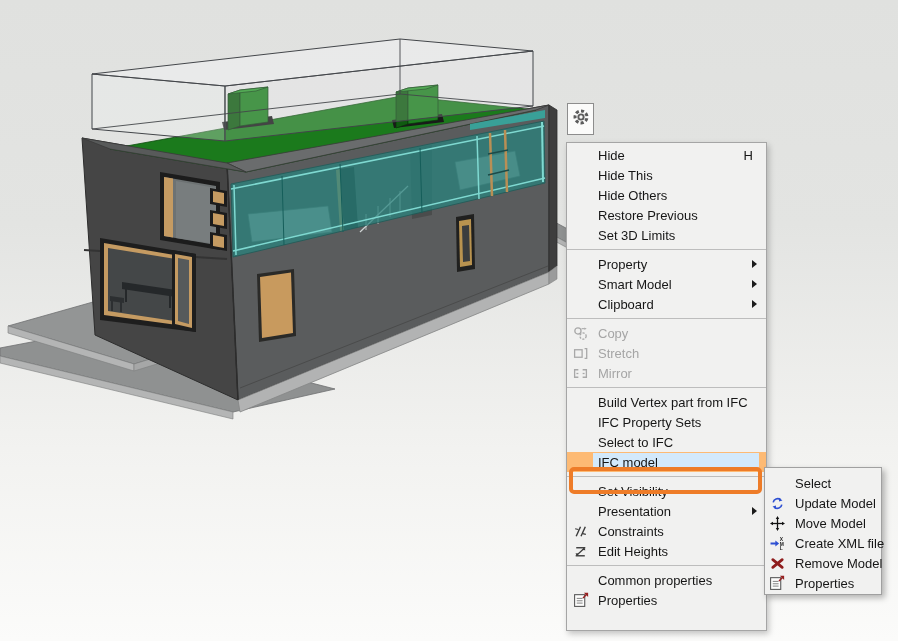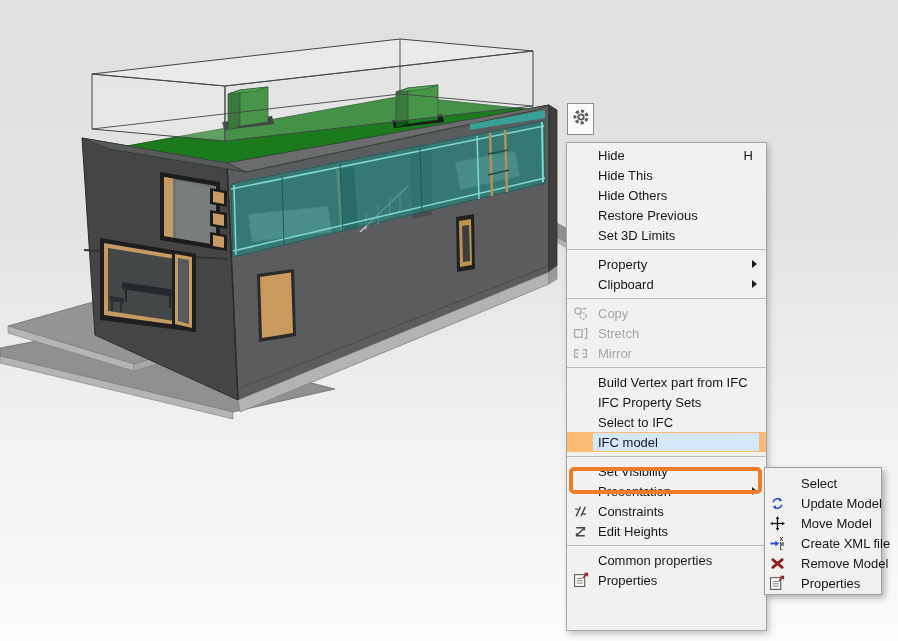--- a/index.html
+++ b/index.html
@@ -24,21 +24,21 @@
   .submenu{
     position:absolute;left:764px;top:467px;width:118px;height:128px;box-sizing:border-box;
     background:#f1f1f0;border:1px solid #a0a0a0;box-shadow:3px 3px 6px rgba(0,0,0,.28);
     padding:5px 0 0 0;display:flex;flex-direction:column;z-index:40;
   }
   .mi{flex:0 0 20px;height:20px;display:flex;align-items:center;position:relative;
       font-size:13px;color:#161616;cursor:default;}
   .mi .ic{width:27px;flex:0 0 27px;display:flex;align-items:center;justify-content:center;}
   .submenu .mi .ic{width:24px;flex:0 0 24px;}
   .mi .lbl{margin-left:4px;white-space:nowrap;position:relative;z-index:2;}
-  .submenu .mi .lbl{margin-left:12px;}
+  .submenu .mi .lbl{margin-left:6px;}
   .mi.dis{color:#a5a5a5;}
   .mi .short{margin-left:auto;margin-right:13px;}
   .mi .arrow{margin-left:auto;margin-right:9px;width:0;height:0;
     border-left:5px solid #1b1b1b;border-top:4px solid transparent;border-bottom:4px solid transparent;}
   .sep{flex:0 0 9px;height:9px;display:flex;align-items:center;}
   .sep::after{content:"";display:block;width:100%;border-top:1px solid #bdbdbd;}
   .hlrow{background:#fdba74;}
   .hlrow .hl{position:absolute;left:26px;right:7px;top:1px;bottom:1px;background:#d3e9fb;z-index:1;}
   .ring{position:absolute;left:569px;top:467px;width:193px;height:27px;box-sizing:border-box;
     border:4px solid #ee7c28;border-radius:5px;z-index:30;pointer-events:none;}
@@ -212,20 +212,25 @@
 
   <div class="sep"></div>
 
   <div class="mi">
     <span class="ic"></span>
     <span class="lbl">Property</span>
     <span class="arrow"></span>
   </div>
   <div class="mi">
     <span class="ic"></span>
+    <span class="lbl">Smart Model</span>
+    <span class="arrow"></span>
+  </div>
+  <div class="mi">
+    <span class="ic"></span>
     <span class="lbl">Clipboard</span>
     <span class="arrow"></span>
   </div>
 
   <div class="sep"></div>
 
   <div class="mi dis">
     <span class="ic">
       <svg width="15" height="15" viewBox="0 0 14 14" fill="none" stroke="#a8a8a8">
         <circle cx="4.6" cy="4.6" r="2.9" stroke-width="1.2"></circle>

